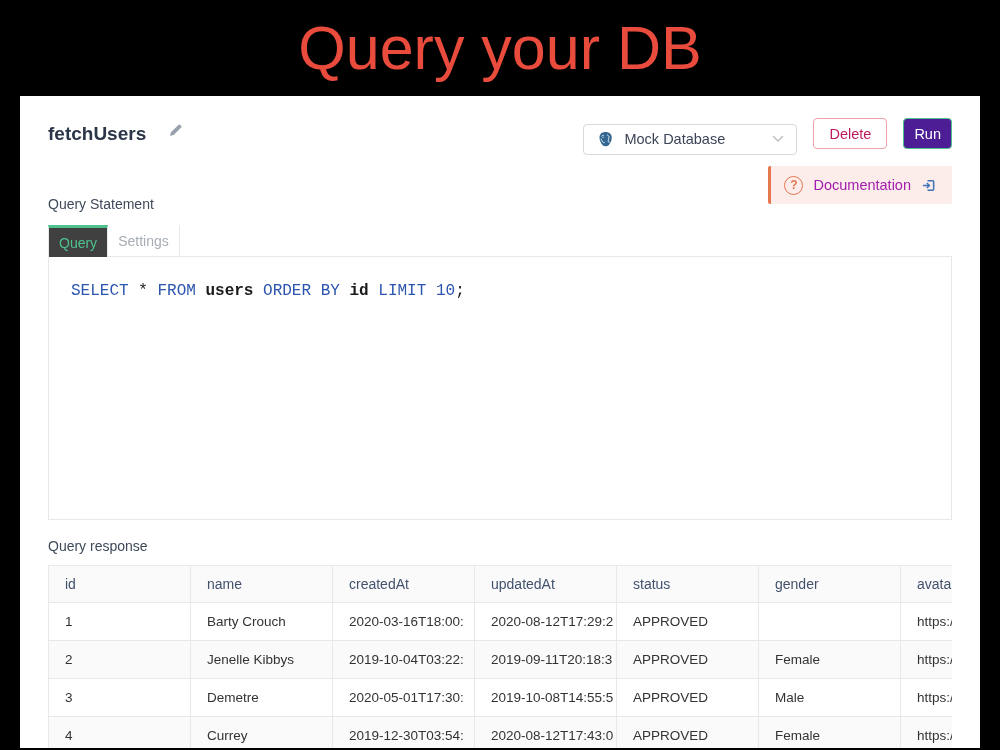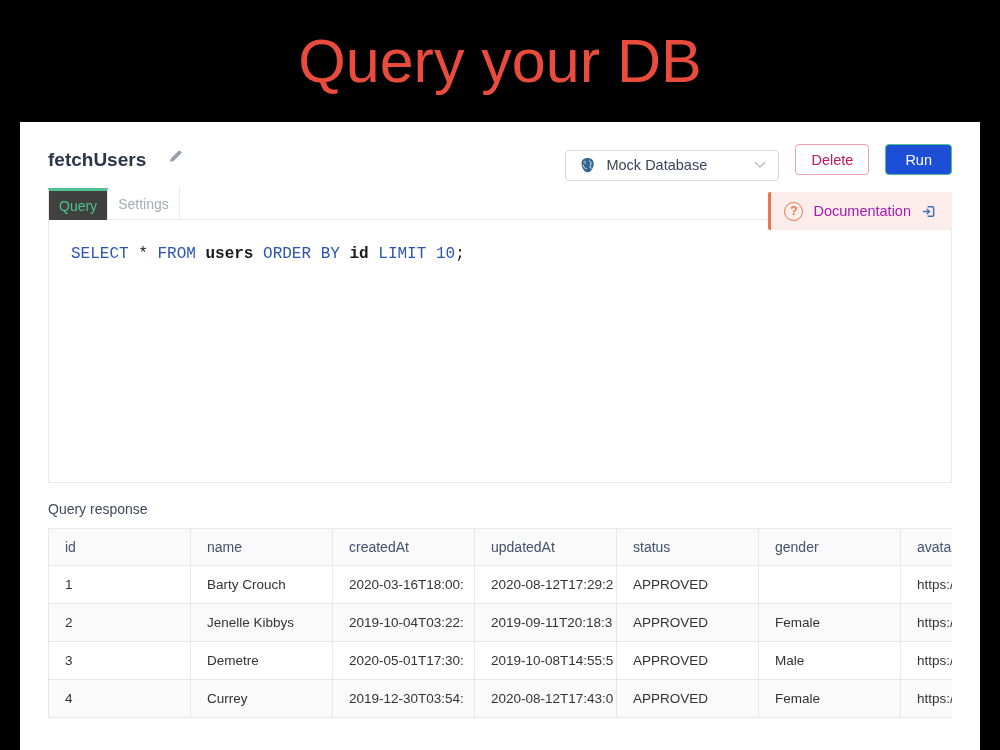--- a/index.html
+++ b/index.html
@@ -3,21 +3,21 @@
 <meta charset="utf-8">
 <style>
   html,body{margin:0;padding:0;}
   body{
     width:1000px;height:750px;background:#000;overflow:hidden;
     font-family:"Liberation Sans", sans-serif;
     -webkit-font-smoothing:antialiased;
   }
   .stage{position:relative;width:1000px;height:750px;}
   .page-title{
-    margin:16px;height:90px;display:flex;align-items:center;justify-content:center;
+    margin:3px;height:90px;display:flex;align-items:center;justify-content:center;
     font-size:61px;font-weight:400;color:#e94b3c;letter-spacing:0px;
   }
   .panel{
     position:relative;box-sizing:border-box;
     margin:0 20px;width:960px;height:652px;
     background:#fff;padding:0 28px;overflow:hidden;
   }
   
   .topbar{display:flex;justify-content:space-between;align-items:center;padding-top:22px;height:31px;}
   .topbar-left{display:flex;align-items:flex-start;gap:22px;}
@@ -25,21 +25,21 @@
   .pencil{display:flex;align-items:center;cursor:pointer;}
   .topbar-right{display:flex;align-items:center;gap:16px;}
   .db-select{
     box-sizing:border-box;width:214px;height:31px;border:1px solid #d9d9d9;border-radius:4px;
     display:flex;align-items:center;gap:9px;padding:0 12px;background:#fff;cursor:pointer;margin-top:11px;
   }
   .db-select .db-label{flex:1;font-size:14.5px;color:#3b4456;}
   .btn{height:31px;border-radius:4px;font-size:14.5px;cursor:pointer;
     display:inline-flex;align-items:center;font-family:"Liberation Sans",sans-serif;}
   .btn-delete{background:#fff;border:1px solid #efa0ab;color:#be185d;padding:0 15px;}
-  .btn-run{background:#1d4ed8;border:1px solid #4ec28e;color:#fff;padding:0 19px;text-align:center;}
+  .btn-run{background:#4c1d95;border:1px solid #4ec28e;color:#fff;padding:0 10px;text-align:center;}
   
   .docbadge{
     position:absolute;top:70px;right:28px;height:38px;
     display:flex;align-items:center;gap:10px;padding:0 16px 0 13px;
     background:#fcecea;border-left:3px solid #e8774f;border-radius:2px;cursor:pointer;
   }
   .qcircle{
     box-sizing:border-box;width:19px;height:19px;border:1.6px solid #e8774f;border-radius:50%;
     color:#e8774f;font-size:12px;font-weight:700;display:flex;align-items:center;justify-content:center;
   }
@@ -132,20 +132,21 @@
       <span class="doclabel">Documentation</span>
       <span class="icon">
         <svg width="15" height="15" viewBox="0 0 16 16">
           <path d="M7 3h5.5a1 1 0 0 1 1 1v8a1 1 0 0 1-1 1H7" stroke="#3f73b6" stroke-width="1.6" fill="none"></path>
           <path d="M2 8h7" stroke="#3f73b6" stroke-width="1.6" fill="none"></path>
           <path d="M6.2 5.3 8.9 8l-2.7 2.7" stroke="#3f73b6" stroke-width="1.6" fill="none"></path>
         </svg>
       </span>
     </div>
 
+    <div class="section-label label-statement">Query Statement</div>
 
     <div class="tabs">
       <div class="tab active">Query</div>
       <div class="tab inactive">Settings</div>
     </div>
 
     <div class="editor">
       <pre class="code" id="sql-line"><span class="tok-keyword">SELECT</span><span class="tok-plain"> * </span><span class="tok-keyword">FROM</span><span class="tok-plain"> </span><span class="tok-identifier">users</span><span class="tok-plain"> </span><span class="tok-keyword">ORDER BY</span><span class="tok-plain"> </span><span class="tok-identifier">id</span><span class="tok-plain"> </span><span class="tok-keyword">LIMIT</span><span class="tok-plain"> </span><span class="tok-number">10</span><span class="tok-plain">;</span></pre>
     </div>
 

